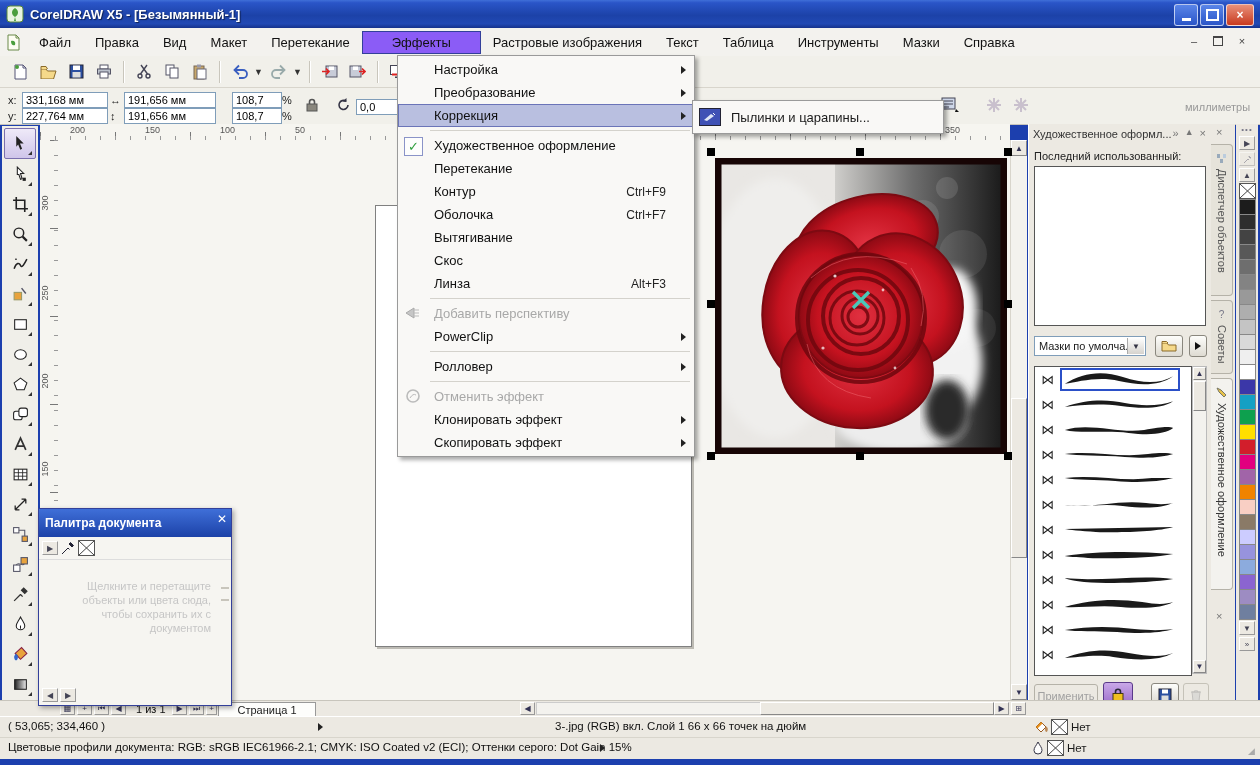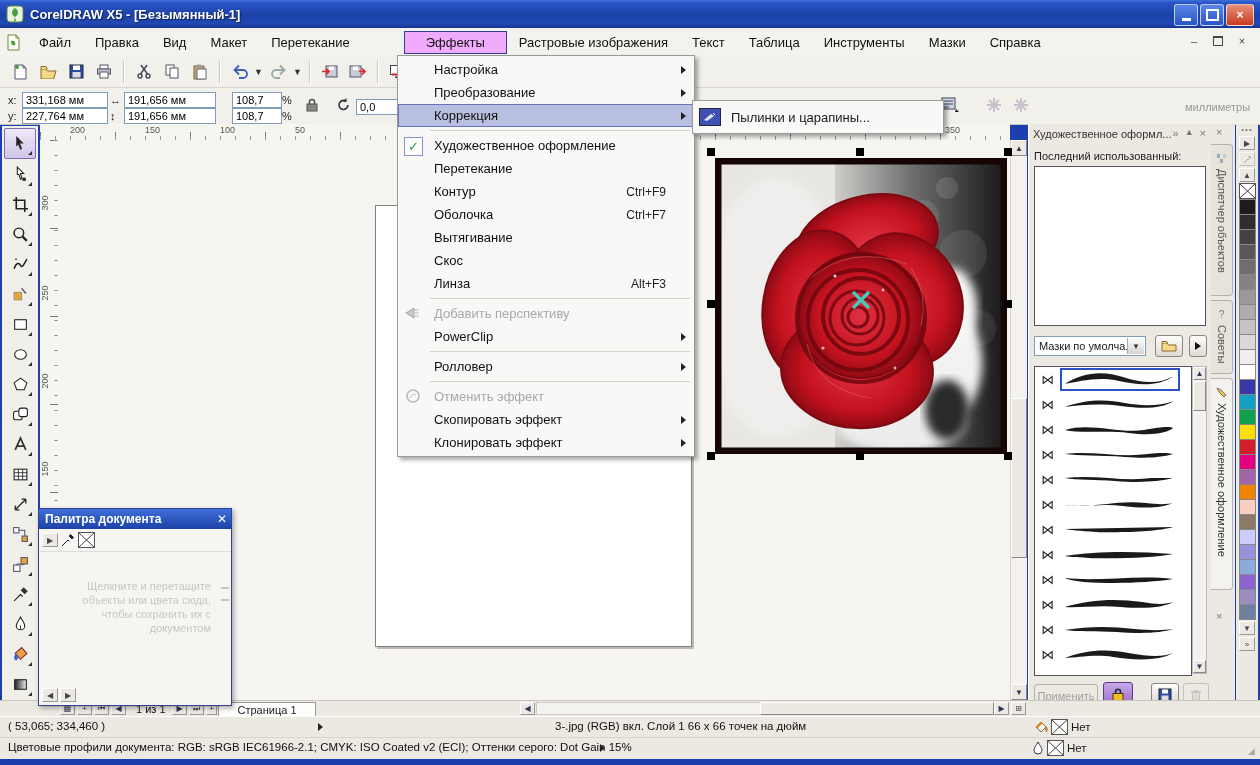--- a/index.html
+++ b/index.html
@@ -10,21 +10,21 @@
   .titlebar{left:0;top:0;width:1260px;height:28px;background:linear-gradient(180deg,#3f6fd8 0%,#2a55c8 10%,#1c42a8 55%,#2149b4 85%,#16338c 100%);display:flex;align-items:center;color:#fff;}
   .titlebar .ttl{font-weight:bold;font-size:13px;text-shadow:1px 1px 1px #0008;margin-left:6px;}
   .winbtns{position:absolute;right:6px;top:4px;display:flex;gap:2px;}
   .wbtn{width:22px;height:20px;border-radius:3px;border:1px solid #ffffffaa;display:flex;align-items:center;justify-content:center;color:#fff;font-size:12px;font-weight:bold;background:linear-gradient(#5a85e8,#2a55c8);}
   .wbtn.close{background:linear-gradient(#e8907a,#c83a20);width:26px;}
   .minbar{width:9px;height:3px;background:#fff;margin-top:9px;}
   .maxbox{width:9px;height:8px;border:2px solid #fff;}
   
   .menubar{left:0;top:28px;width:1260px;height:28px;background:#f3f2ee;border-bottom:1px solid #d8d5cc;display:flex;align-items:center;}
   .mb-item{padding:4px 12px;font-size:13px;color:#111;}
-  .mb-item.active{background:#f0abfc;border:1px solid #33409a;padding:3px 21px;margin-left:42px;}
+  .mb-item.active{background:#8b5cf6;border:1px solid #33409a;padding:3px 29px;}
   .mdi-btns{position:absolute;right:10px;top:33px;display:flex;gap:8px;color:#444;}
   .mdibtn{width:16px;height:15px;display:flex;align-items:center;justify-content:center;font-size:11px;}
   .mdi-restore{width:8px;height:7px;border:1px solid #444;border-top:2px solid #444;}
   
   .toolbar{left:0;top:56px;width:1260px;height:32px;background:#f1f0ea;border-bottom:1px solid #d8d5cc;display:flex;align-items:center;gap:4px;padding-left:8px;box-sizing:border-box;}
   .tbico{width:24px;height:24px;display:flex;align-items:center;justify-content:center;}
   .tbsep{width:1px;height:22px;background:#c9c6bc;border-right:1px solid #fff;margin:0 3px;}
   .caret{font-size:9px;color:#333;margin-left:-2px;}
   .propbar{left:0;top:88px;width:1260px;height:36px;background:#f1f0ea;border-bottom:1px solid #c8c5bc;}
   .fld{position:absolute;background:#fff;border:1px solid #7f9db9;font-size:11px;padding:0 3px;height:14px;font-family:"Liberation Sans",sans-serif;}
@@ -86,21 +86,21 @@
   .vtab{position:absolute;left:1px;width:22px;writing-mode:vertical-rl;font-size:11px;color:#555;background:#e6e3da;border:1px solid #b5b2a8;border-left:none;border-radius:0 4px 4px 0;display:flex;align-items:center;padding:8px 0;box-sizing:border-box;gap:5px;}
   .vtab.activetab{background:#f3f2ee;color:#333;}
   .stripx{position:absolute;left:6px;font-size:11px;color:#777;}
   
   .colorstrip{left:1236px;top:124px;width:22px;height:588px;background:#ece9e2;display:flex;flex-direction:column;align-items:center;}
   .swatch{width:17px;height:16px;border:1px solid #888;box-sizing:border-box;margin-top:-1px;}
   .nocolor{width:17px;height:16px;border:1px solid #555;background:#fff;box-sizing:border-box;margin-bottom:1px;position:relative;}
   .pstripbtn{width:16px;height:14px;font-size:8px;color:#445;display:flex;align-items:center;justify-content:center;background:#ece9e2;border:1px solid;border-color:#fff #999 #999 #fff;box-sizing:border-box;margin:1px 0;}
   
   .palwin{left:38px;top:508px;width:192px;height:196px;background:#f6f5f1;border:1px solid #33409a;box-shadow:2px 2px 5px #0005;z-index:40;}
-  .palttl{height:20px;background:linear-gradient(180deg,#3f6fd8,#1c42a8);color:#fff;font-size:12px;font-weight:bold;display:flex;align-items:center;padding-left:6px;}
+  .palttl{height:28px;background:linear-gradient(180deg,#3f6fd8,#1c42a8);color:#fff;font-size:12px;font-weight:bold;display:flex;align-items:center;padding-left:6px;}
   .palx{position:absolute;right:4px;top:3px;color:#fff;font-size:12px;font-weight:bold;}
   .paltools{height:22px;display:flex;align-items:center;gap:3px;padding-left:3px;border-bottom:1px solid #ddd;}
   .palhint{position:absolute;left:12px;top:70px;width:160px;text-align:right;font-size:11px;color:#c6c6c6;line-height:14px;}
   .palgrip{position:absolute;right:2px;top:78px;width:8px;height:10px;border-top:2px solid #c8c5bc;border-bottom:2px solid #c8c5bc;}
   .palnav{position:absolute;left:3px;bottom:3px;display:flex;gap:2px;}
   
   .pagebar{left:0px;top:700px;width:1260px;height:16px;background:#ece9e2;border-top:1px solid #c8c5bc;}
   .pgbtn{position:absolute;top:1px;width:15px;height:13px;background:#ece9e2;border:1px solid;border-color:#fff #999 #999 #fff;font-size:8px;color:#335;display:flex;align-items:center;justify-content:center;box-sizing:border-box;}
   .pagetab{position:absolute;left:218px;top:1px;width:96px;height:14px;background:#fdfdfb;border:1px solid #999;border-bottom:none;font-size:11px;display:flex;align-items:center;justify-content:center;}
   .statusbar{left:0;top:716px;width:1260px;height:21px;background:#ece9e2;border-top:1px solid #fff;font-size:11.5px;}
@@ -573,25 +573,25 @@
     <div class="mi dis">
       <span class="miicon">
           <svg width="14" height="14" viewBox="0 0 14 14">
             <circle cx="7" cy="7" r="6" fill="none" stroke="#bbb" stroke-width="1.6"></circle>
             <path d="M4 9 q3 -5 6 -3" fill="none" stroke="#bbb"></path>
           </svg>
         </span>
       <span>Отменить эффект</span>
       </div>
     <div class="mi">
+        <span>Клонировать эффект</span>
+        <span class="arr"></span>
+      </div>
+    <div class="mi">
         <span>Скопировать эффект</span>
-        <span class="arr"></span>
-      </div>
-    <div class="mi">
-        <span>Клонировать эффект</span>
         <span class="arr"></span>
       </div>
   </div>
 
   <div class="abs submenu">
     <div class="submi">
       <span class="ico">
           <svg width="14" height="10" viewBox="0 0 14 10">
             <path d="M1 8 L8 2 l3 2 -7 5 Z" fill="#dfe6f5"></path>
             <path d="M10 1 l2 2" stroke="#fff"></path>

